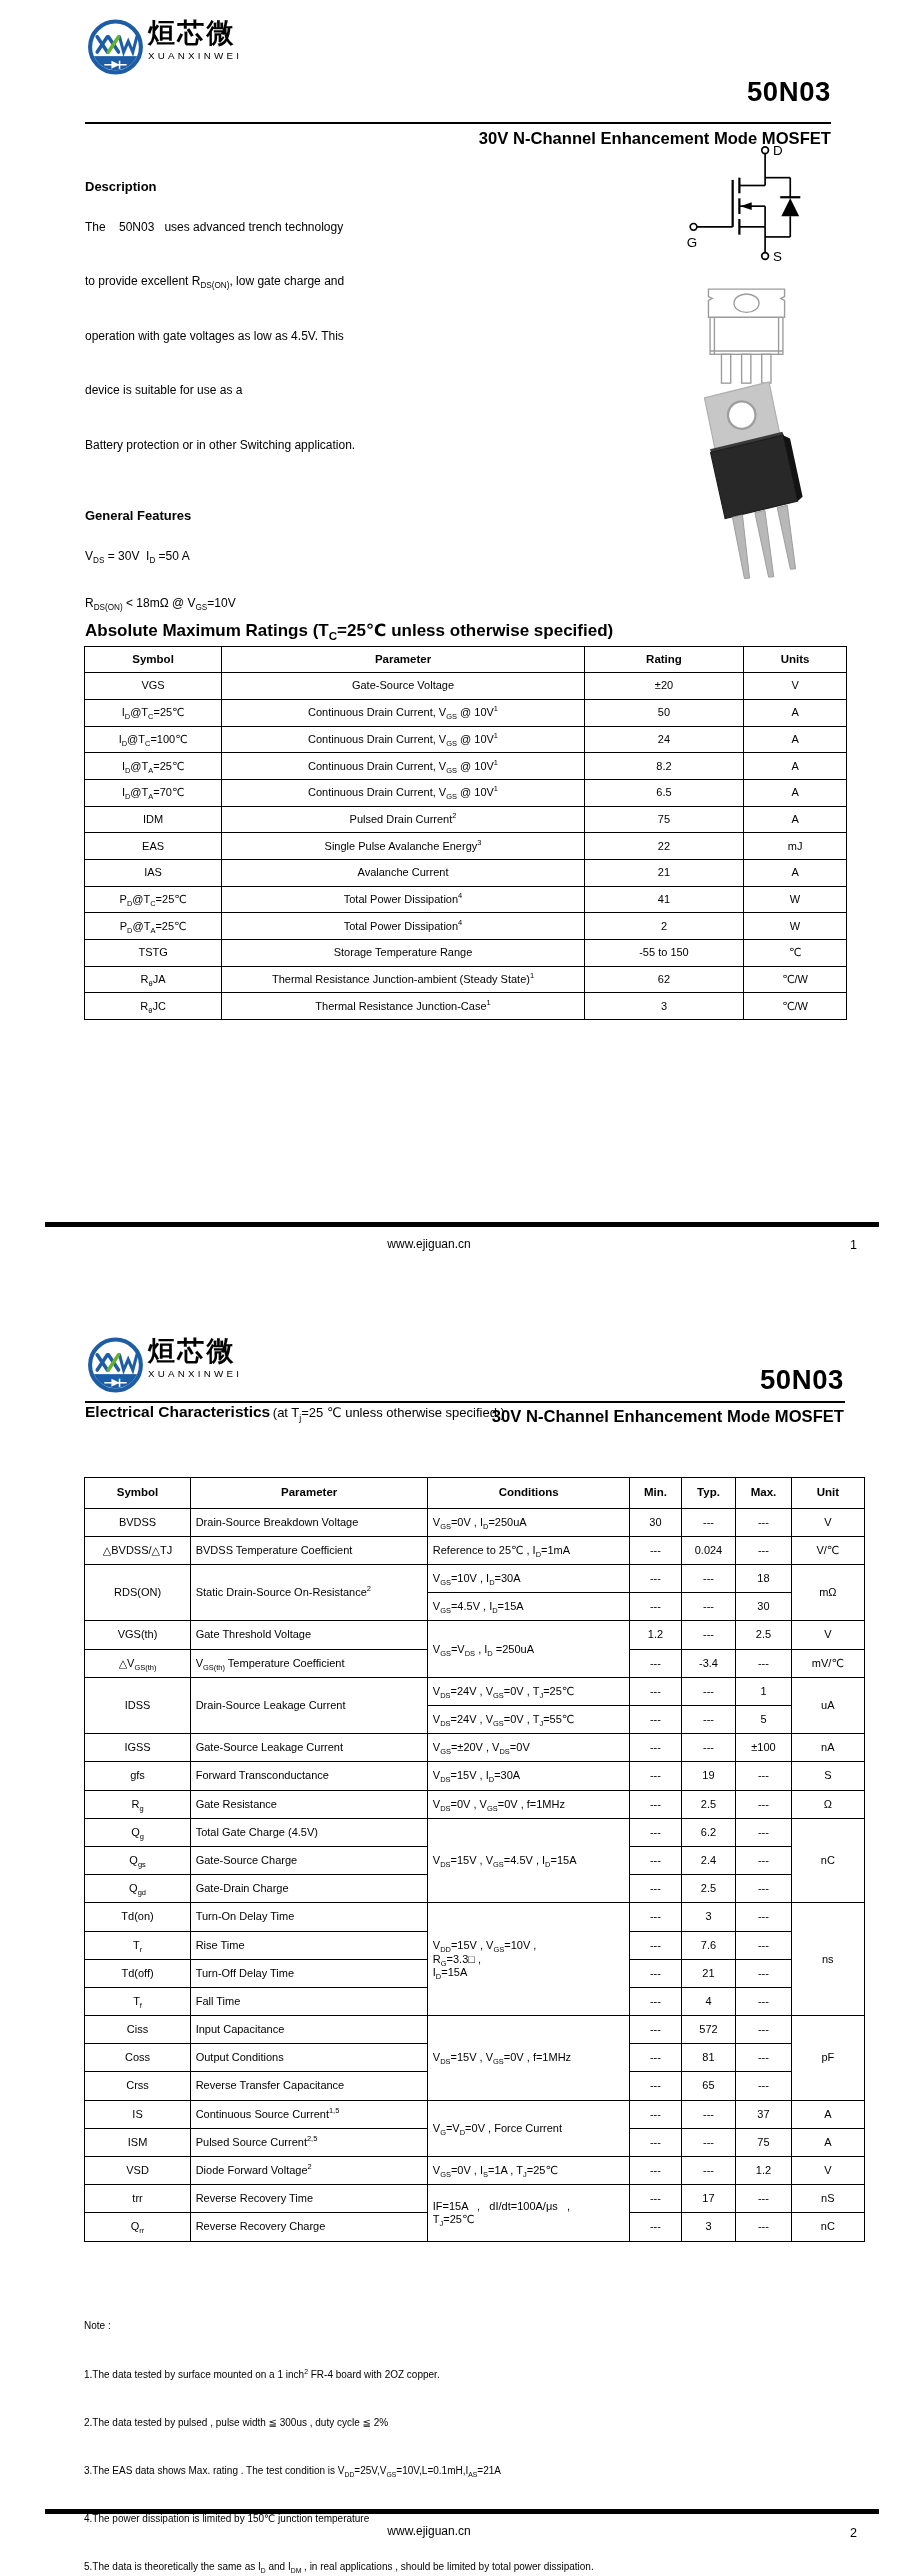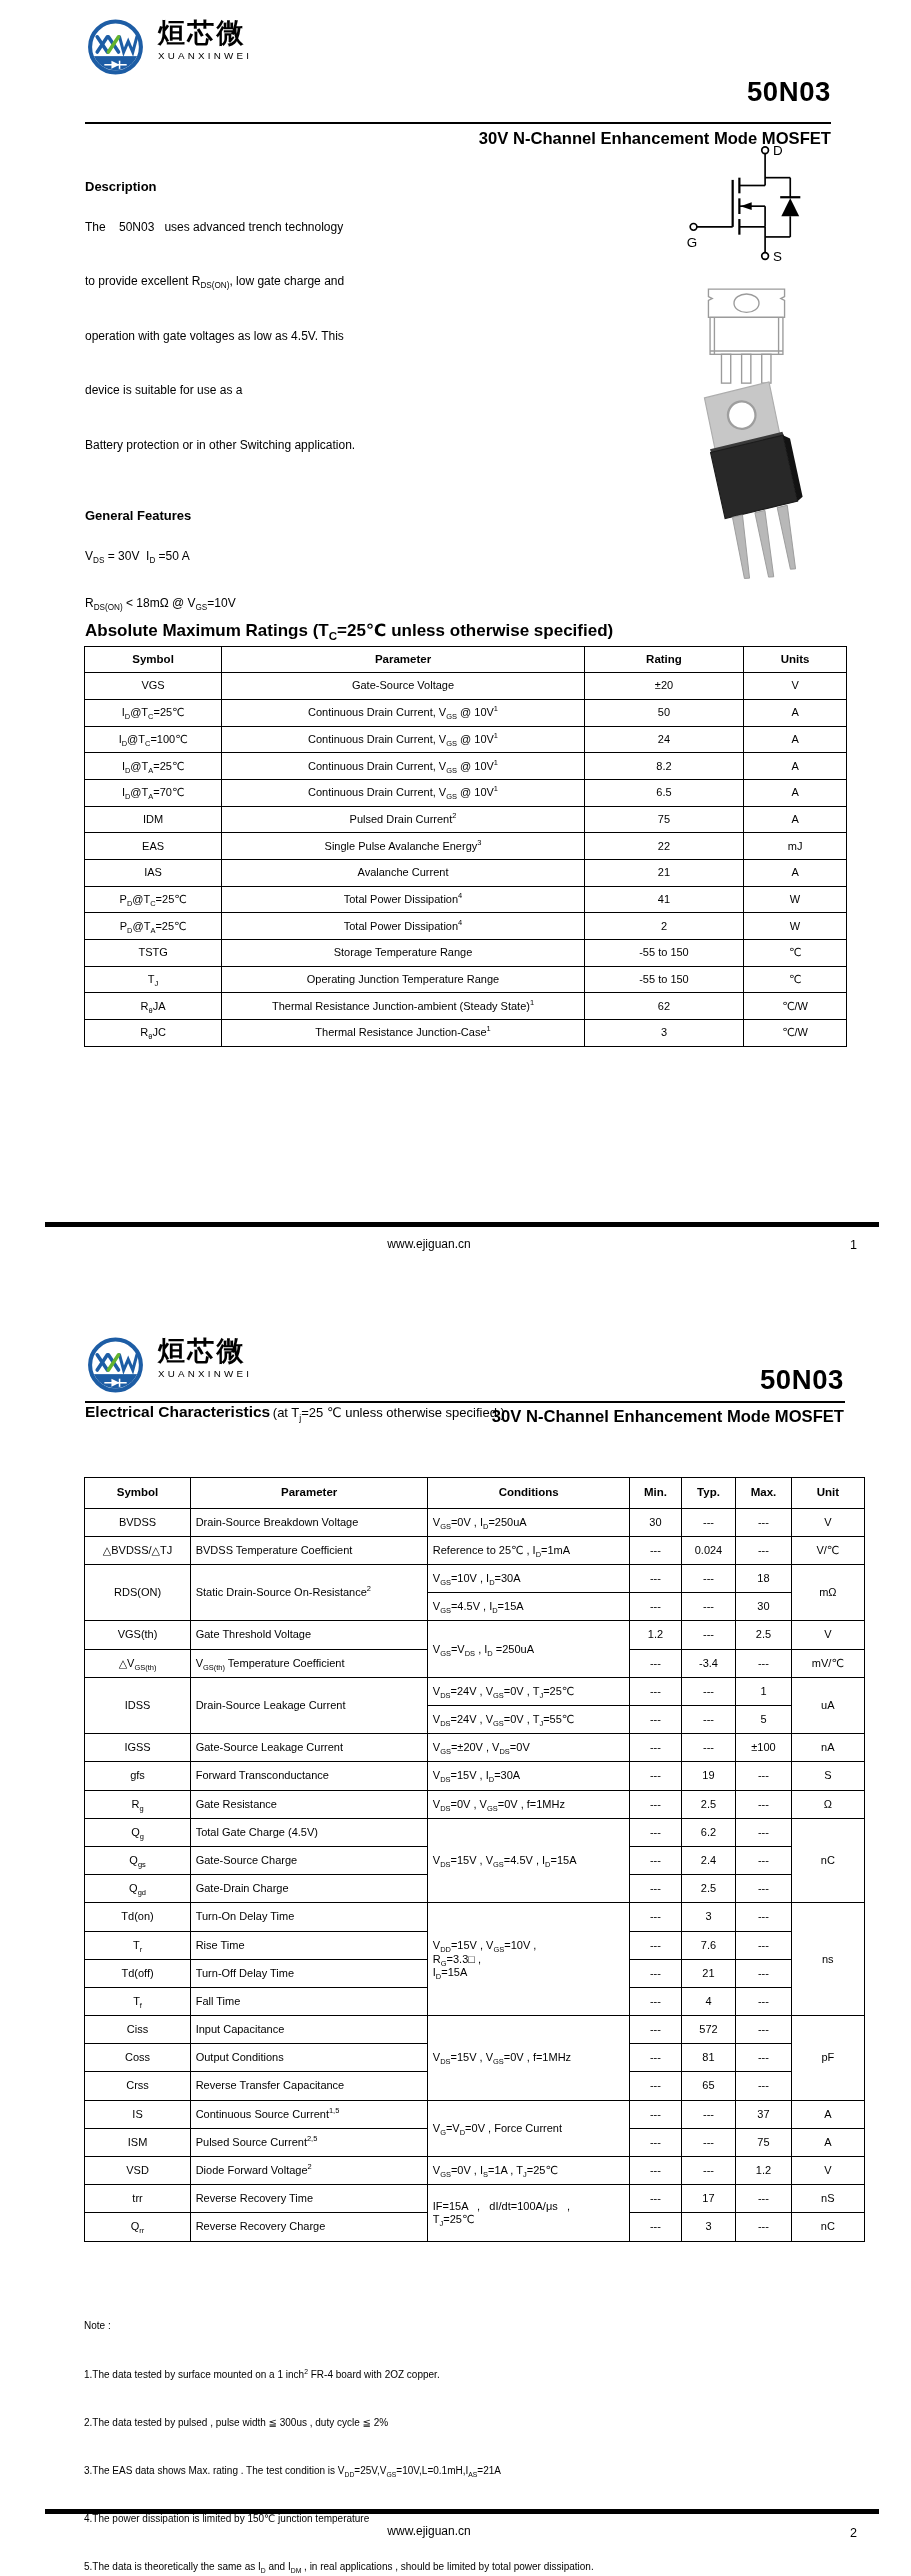--- a/index.html
+++ b/index.html
@@ -1,20 +1,20 @@
 <!DOCTYPE html>
 <html style="font-size:9.2px"><head>
 <meta charset="utf-8">
 <style>
   html,body{margin:0;padding:0;background:#ffffff;}
   body{font-family:"Liberation Sans","DejaVu Sans",sans-serif;color:#000;}
   .canvas{position:relative;width:911px;height:2576px;background:#fff;overflow:hidden;}
   .pg{position:absolute;inset:0;}
   
-  .logo{position:absolute;display:flex;align-items:flex-start;gap:12px;}
+  .logo{position:absolute;display:flex;align-items:flex-start;gap:2px;}
   .logo svg{width:61px;height:64px;display:block;}
   .logo-cn{font-size:27px;font-weight:600;letter-spacing:2.3px;line-height:1.05;margin-top:3.4px;}
   .logo-en{font-size:9.8px;letter-spacing:3.2px;margin-top:2.3px;font-weight:500;}
   .pn{position:absolute;right:80px;font-size:27.5px;font-weight:bold;letter-spacing:0.6px;}
   .pn2{right:67px;}
   .rule{position:absolute;height:2.3px;background:#000;}
   .subtitle{position:absolute;right:80px;font-size:16.6px;font-weight:bold;}
   .subtitle2{right:67px;}
   
   .leftcol{position:absolute;left:85px;top:159px;width:425px;white-space:pre-wrap;}
@@ -250,26 +250,20 @@
             <td>2</td>
             <td>W</td>
           </tr>
           <tr>
             <td>TSTG</td>
             <td>Storage Temperature Range</td>
             <td>-55 to 150</td>
             <td>℃</td>
           </tr>
           <tr>
-            <td>T<sub>J</sub></td>
-            <td>Operating Junction Temperature Range</td>
-            <td>-55 to 150</td>
-            <td>℃</td>
-          </tr>
-          <tr>
             <td>R<sub>θ</sub>JA</td>
             <td>Thermal Resistance Junction-ambient (Steady State)<sup>1</sup></td>
             <td>62</td>
             <td>℃/W</td>
           </tr>
           <tr>
             <td>R<sub>θ</sub>JC</td>
             <td>Thermal Resistance Junction-Case<sup>1</sup></td>
             <td>3</td>
             <td>℃/W</td>

